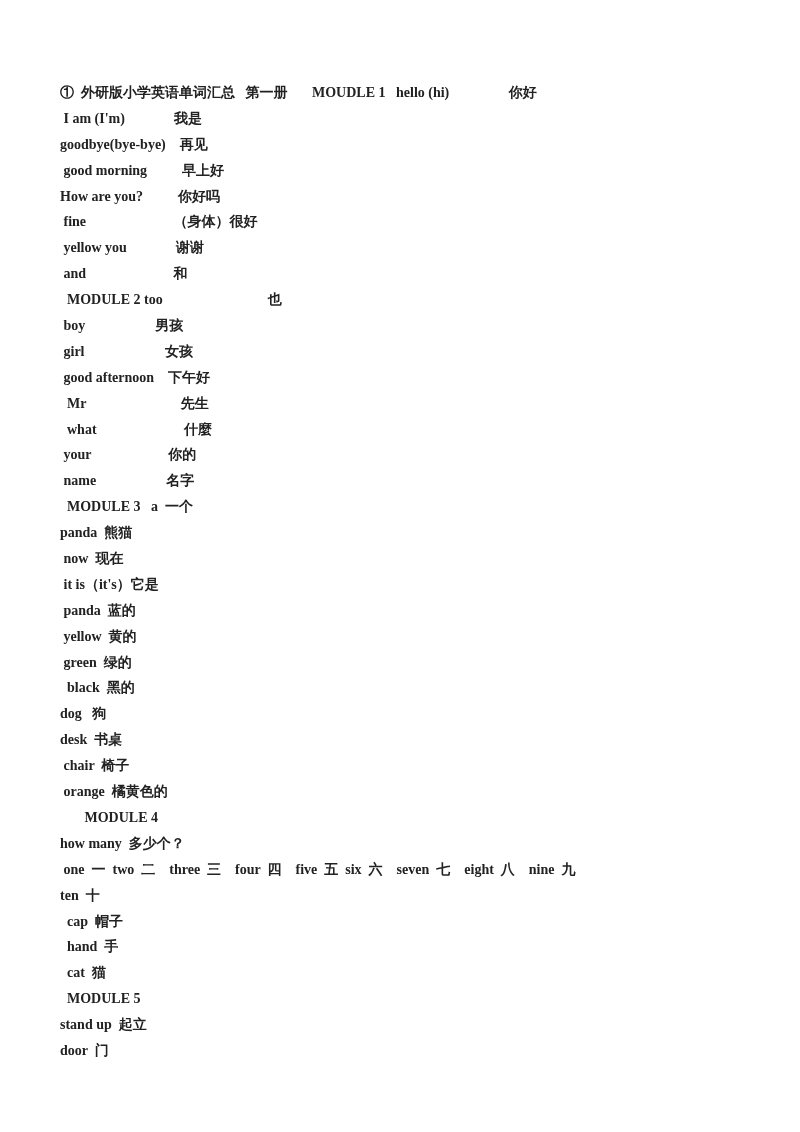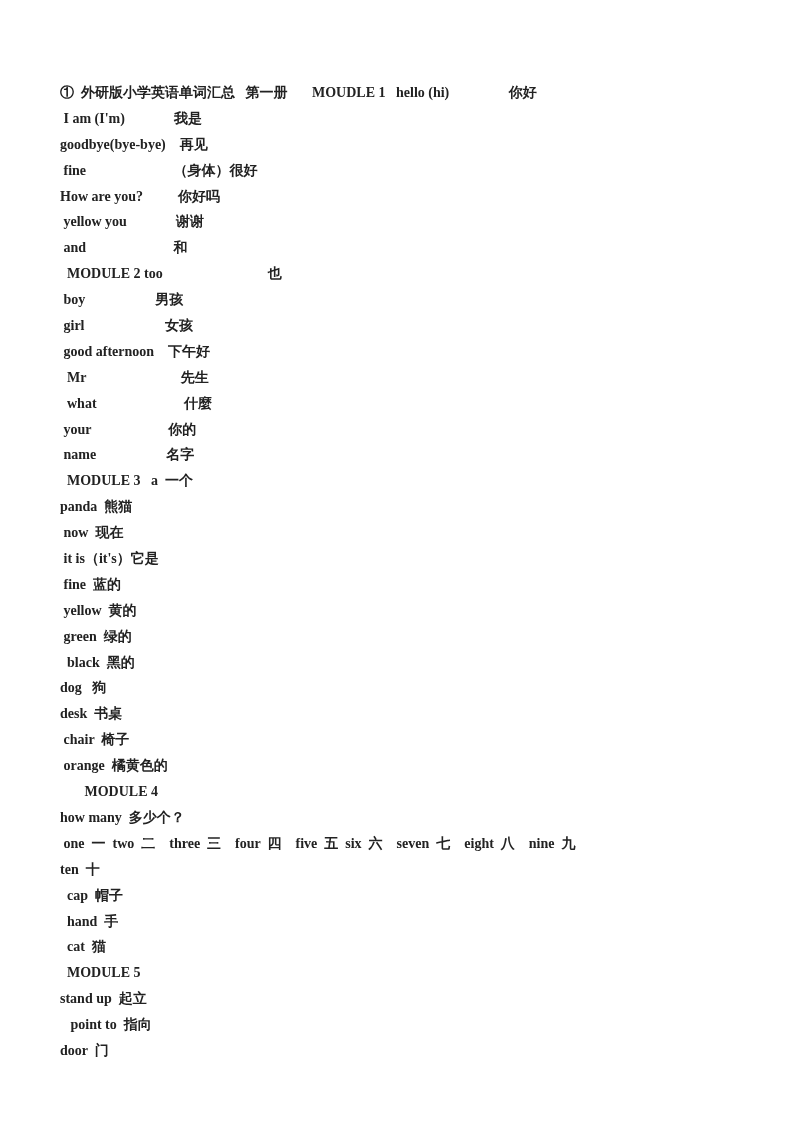--- a/index.html
+++ b/index.html
@@ -25,48 +25,48 @@
       font-weight: bold;
     }
   </style>
 </head>
 <body>
 
 <div class="content">
 <span class="line">①  外研版小学英语单词汇总   第一册       MOUDLE 1   hello (hi)                 你好</span>
     <span class="line"> I am (I'm)              我是</span>
     <span class="line">goodbye(bye-bye)    再见</span>
+    <span class="line"> good morning          早上好</span>
+    <span class="line">How are you?          你好吗</span>
     <span class="line"> fine                         （身体）很好</span>
-    <span class="line">How are you?          你好吗</span>
     <span class="line"> yellow you              谢谢</span>
     <span class="line"> and                         和</span>
     <span class="line">  MODULE 2 too                              也</span>
     <span class="line"> boy                    男孩</span>
     <span class="line"> girl                       女孩</span>
     <span class="line"> good afternoon    下午好</span>
     <span class="line">  Mr                           先生</span>
     <span class="line">  what                         什麼</span>
     <span class="line"> your                      你的</span>
     <span class="line"> name                    名字</span>
     <span class="line">  MODULE 3   a  一个</span>
     <span class="line">panda  熊猫</span>
     <span class="line"> now  现在</span>
     <span class="line"> it is（it's）它是</span>
-    <span class="line"> fine  蓝的</span>
+    <span class="line"> panda  蓝的</span>
     <span class="line"> yellow  黄的</span>
     <span class="line"> green  绿的</span>
     <span class="line">  black  黑的</span>
     <span class="line">dog   狗</span>
     <span class="line">desk  书桌</span>
     <span class="line"> chair  椅子</span>
     <span class="line"> orange  橘黄色的</span>
     <span class="line">       MODULE 4</span>
     <span class="line">how many  多少个？</span>
     <span class="line"> one  一  two  二    three  三    four  四    five  五  six  六    seven  七    eight  八    nine  九</span>
     <span class="line">ten  十</span>
     <span class="line">  cap  帽子</span>
     <span class="line">  hand  手</span>
     <span class="line">  cat  猫</span>
     <span class="line">  MODULE 5</span>
     <span class="line">stand up  起立</span>
-    <span class="line">   point to  指向</span>
     <span class="line">door  门</span>
   </div>
 
 </body></html>

